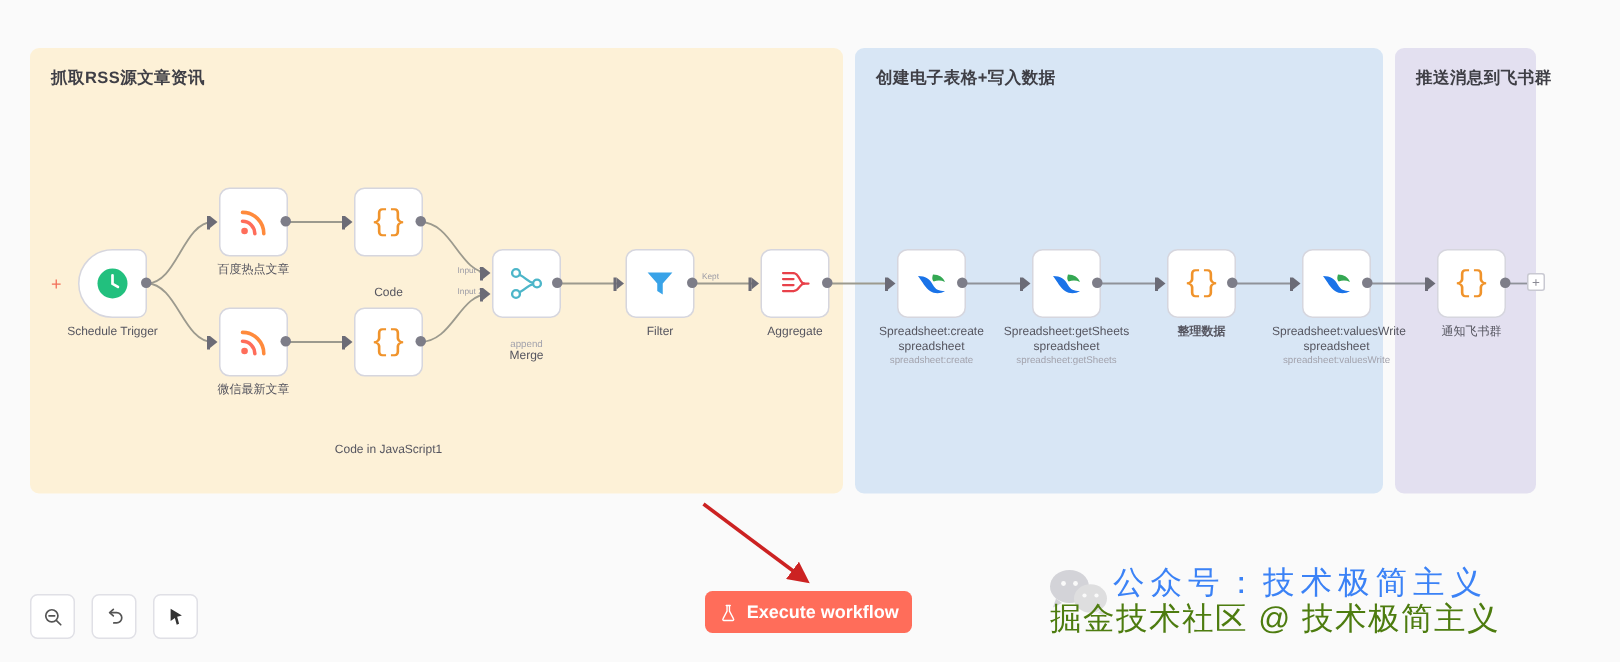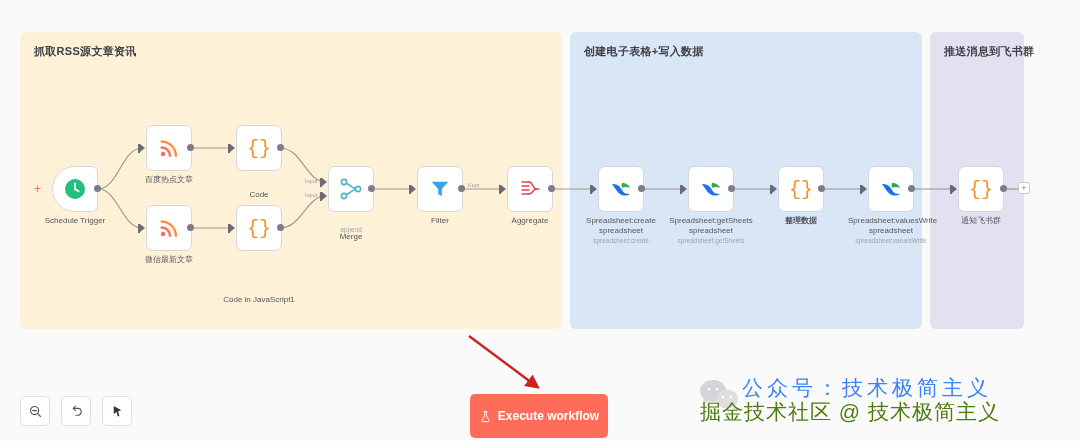--- a/index.html
+++ b/index.html
@@ -130,21 +130,21 @@
     border-radius: 5px;
     box-sizing: border-box;
     display: flex; align-items: center; justify-content: center;
     color: #555;
   }
 
   
   #execute-workflow-button {
     position: absolute;
     left: 470px; top: 394px;
-    width: 138px; height: 44px;
+    width: 138px; height: 28px;
     background: #ff6d5a;
     border: none;
     border-radius: 5px;
     color: #fff;
     font-size: 12px;
     font-weight: bold;
     display: flex; align-items: center; justify-content: center;
     gap: 6px;
     font-family: "Liberation Sans", sans-serif;
     cursor: pointer;

